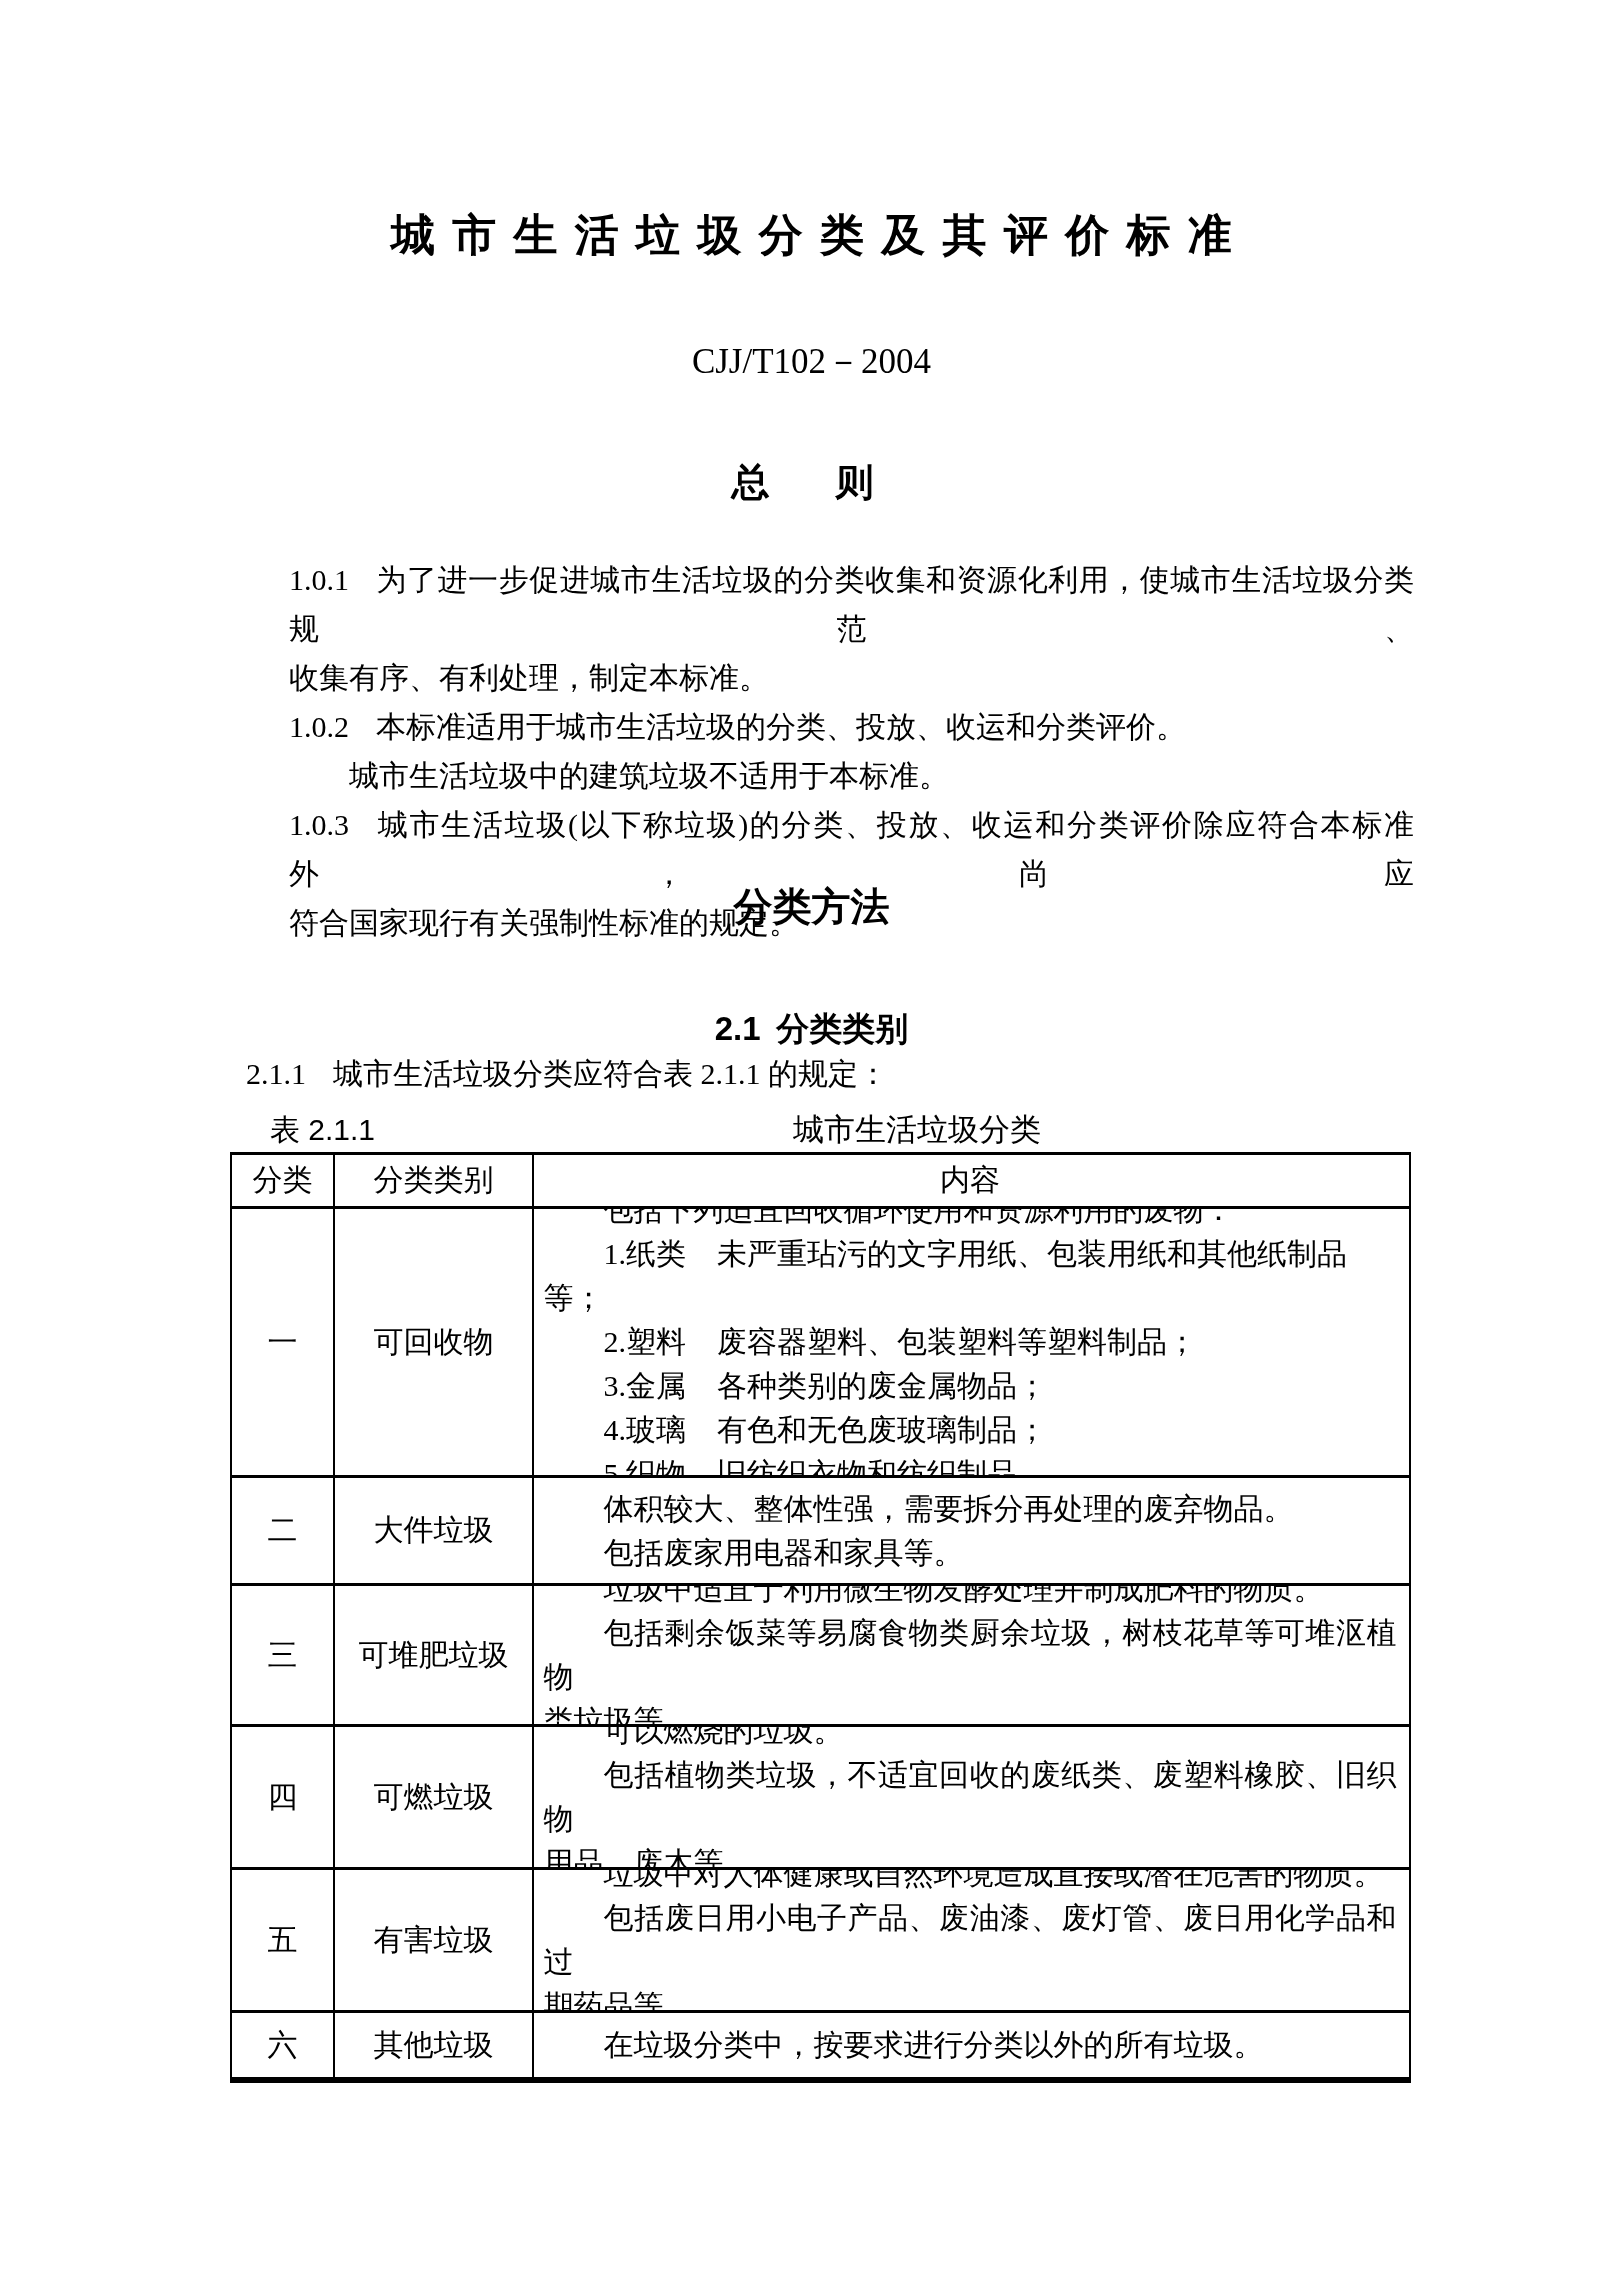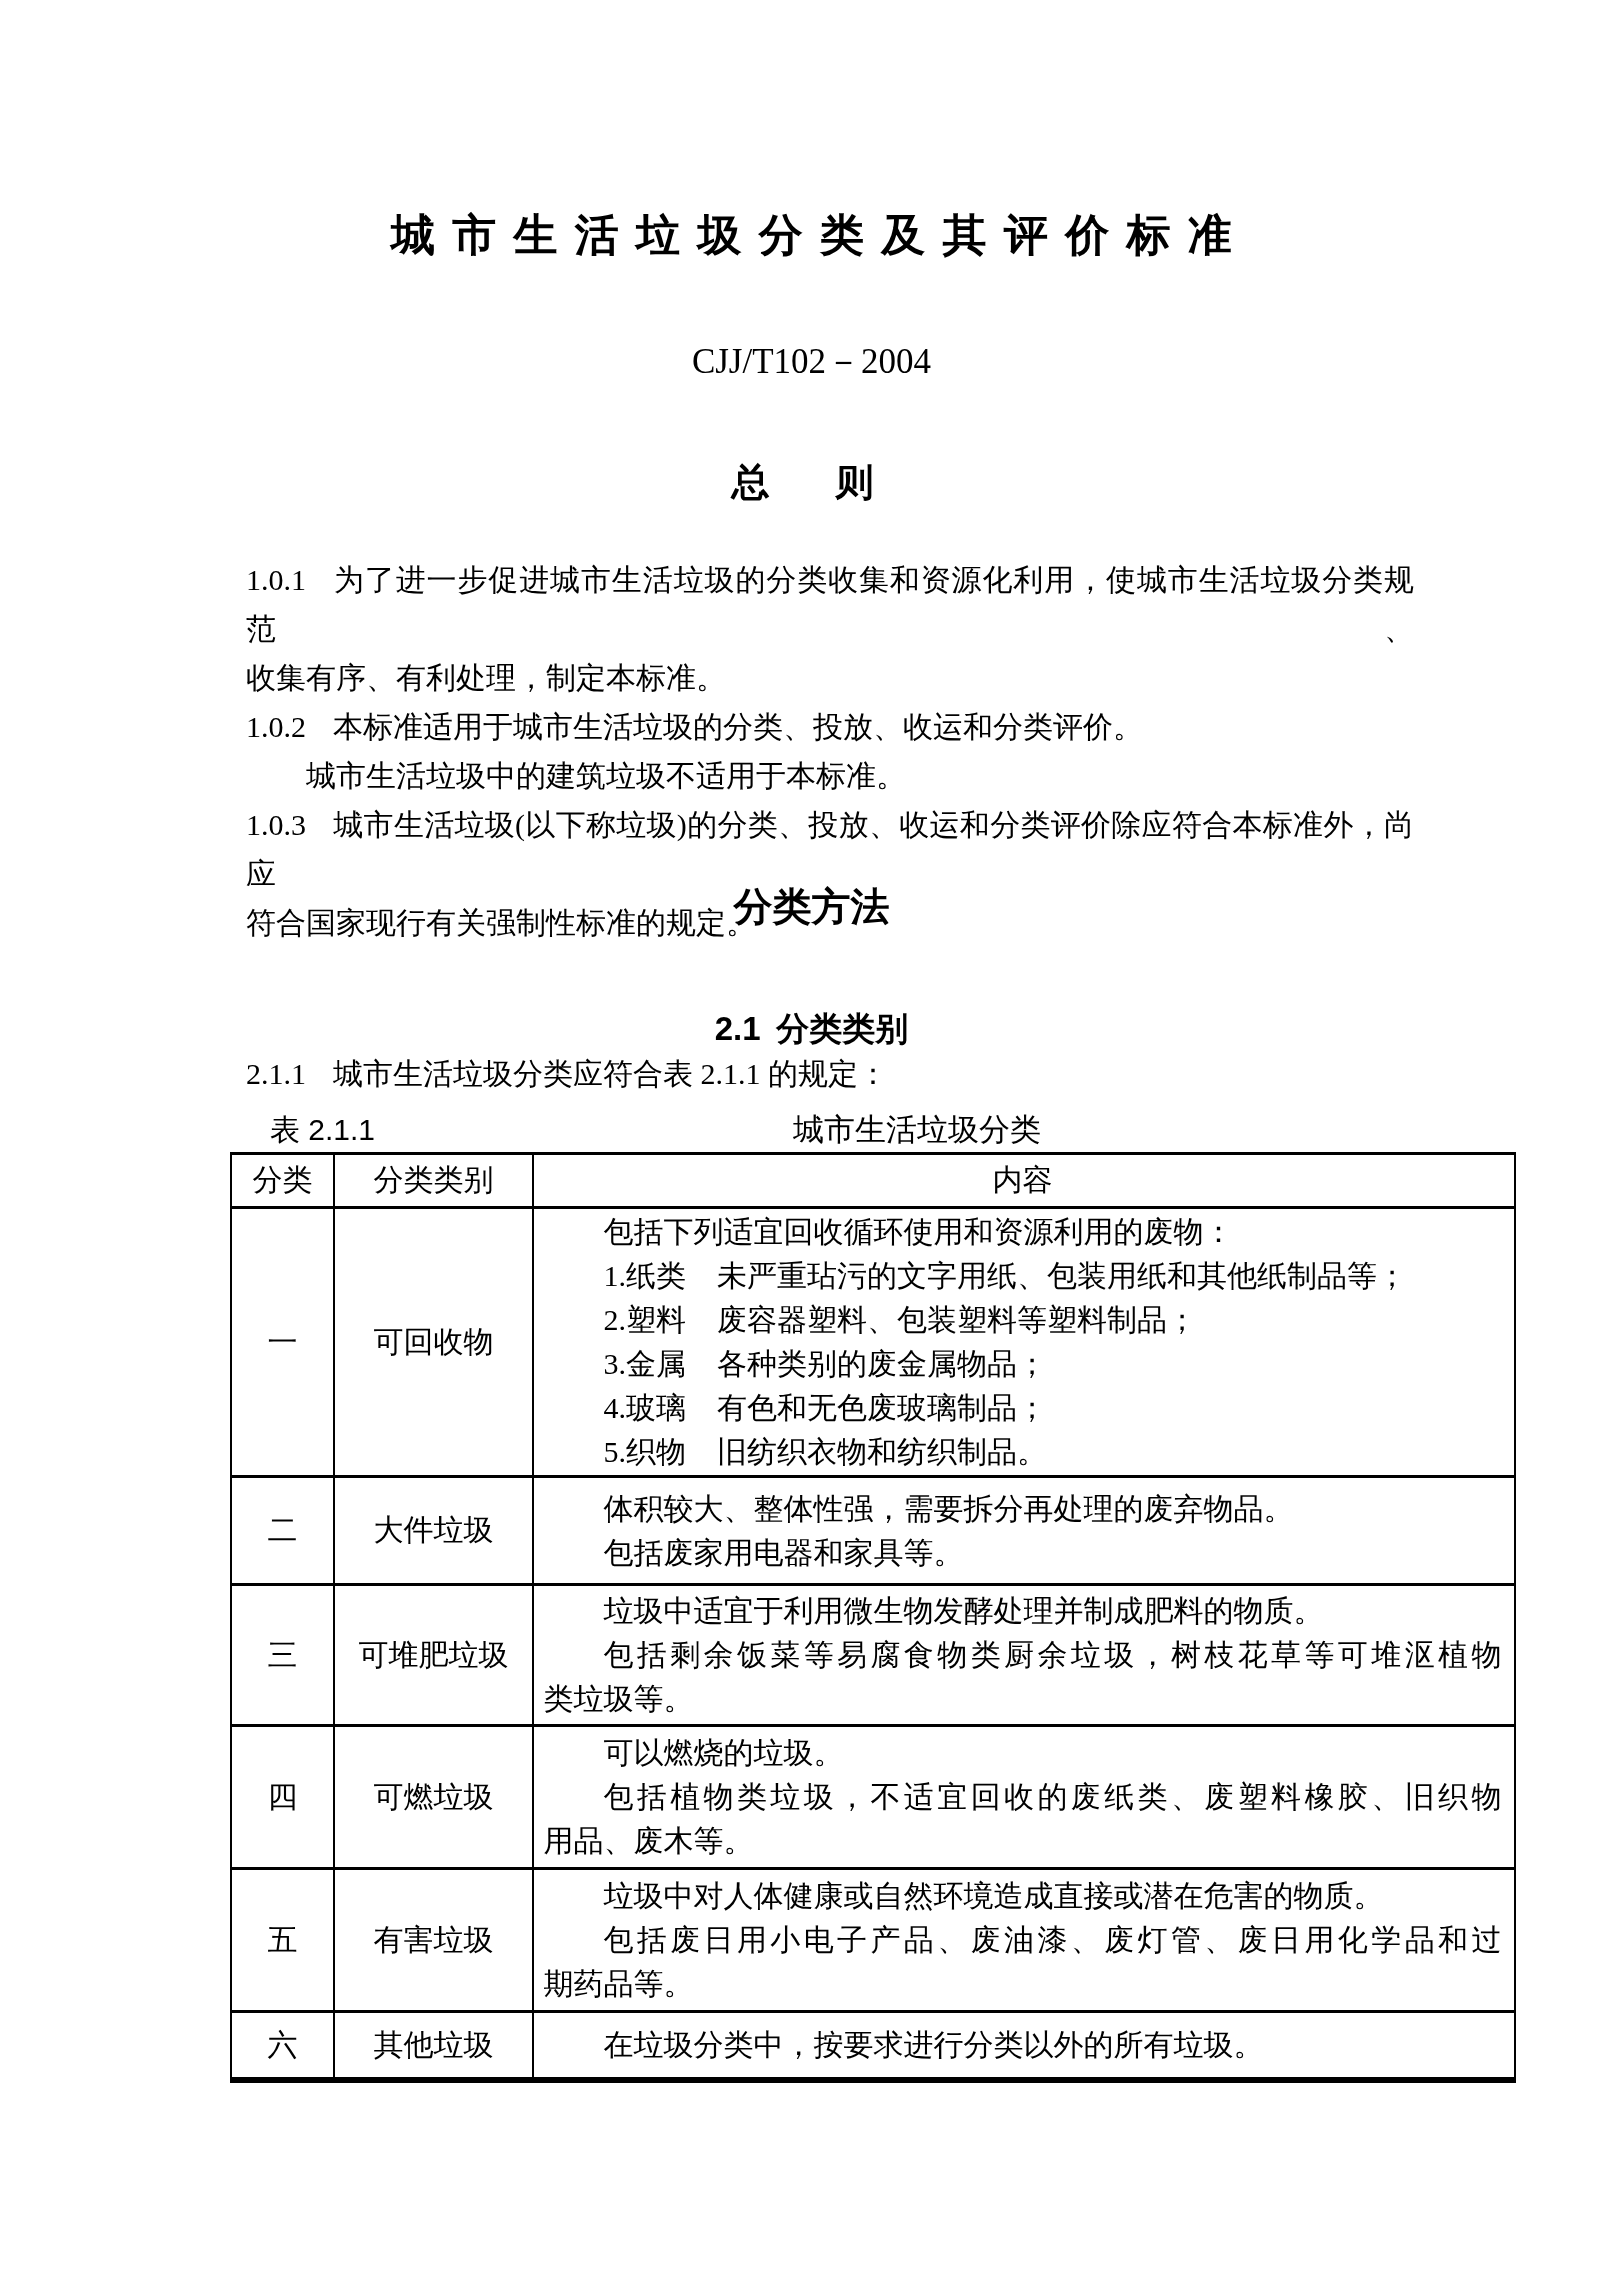--- a/index.html
+++ b/index.html
@@ -64,21 +64,21 @@
   }
   .h-sub .subnum { margin-right: 15.7px; }
 
   
   .content {
     position: absolute;
     left: 246px; top: 555px;
     width: 1168px;
     font-size: 30px; line-height: 49px;
   }
-  .line { min-height: 49px; }
+  .line { min-height: 49px; margin-left: 43px; }
   .fill { text-align: justify; text-align-last: justify; }
   .cnum { margin-right: 27px; }
   .ind2 { text-indent: 60px; }
 
   .clause-211 {
     position: absolute;
     left: 246px; top: 1049px;
     width: 1168px;
     font-size: 30px; line-height: 49px;
     white-space: nowrap;
@@ -103,21 +103,21 @@
   .tbl-caption .cap-title {
     flex: 1;
     text-align: center;
     white-space: nowrap;
   }
 
   
   .tbl {
     position: absolute;
     left: 230px; top: 1152px;
-    width: 1286px; height: 931px;
+    width: 1181px; height: 931px;
     box-sizing: border-box;
     border: 2.4px solid #000;
     border-top-width: 3.1px;
     border-bottom-width: 6.3px;
     display: flex;
     flex-direction: column;
     font-size: 30px;
     overflow: hidden;
   }
   .trow {

